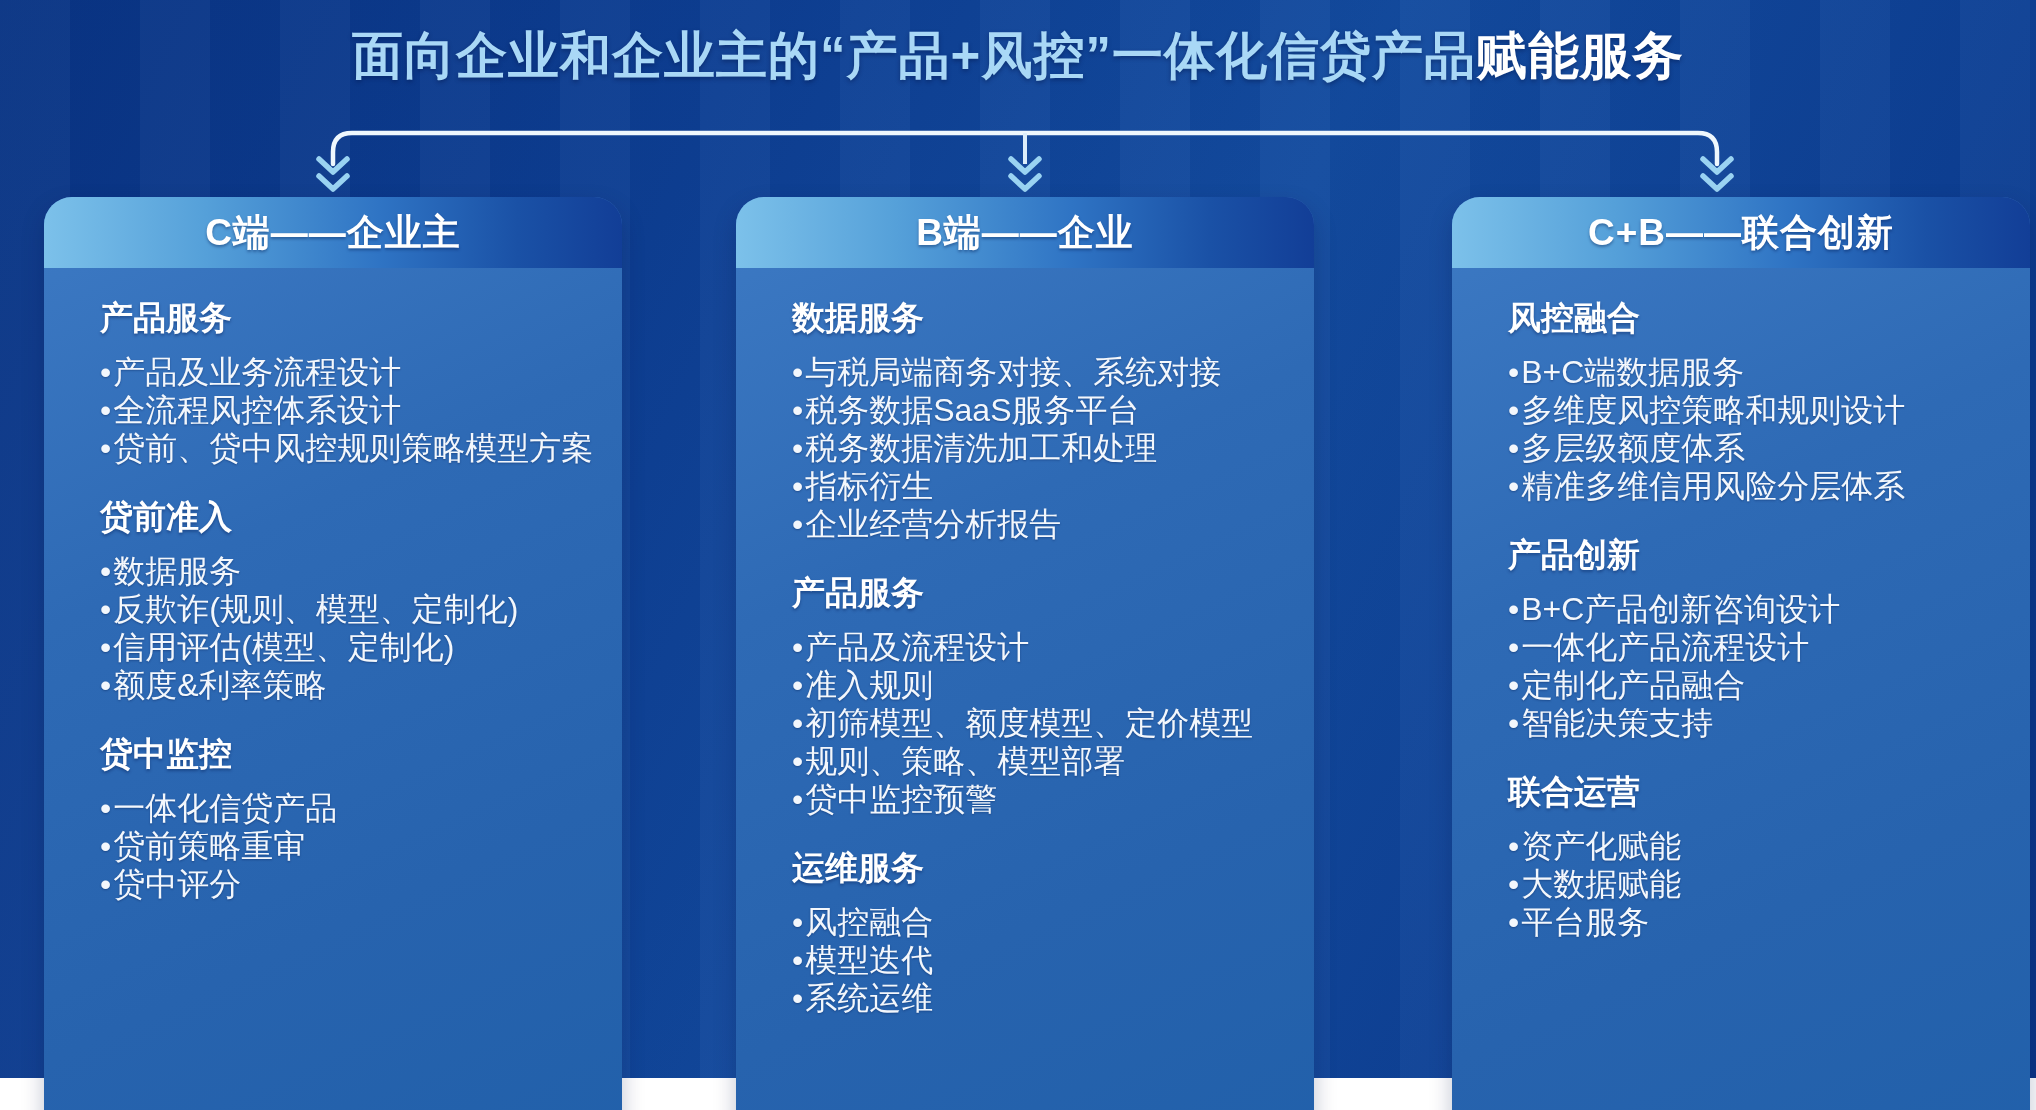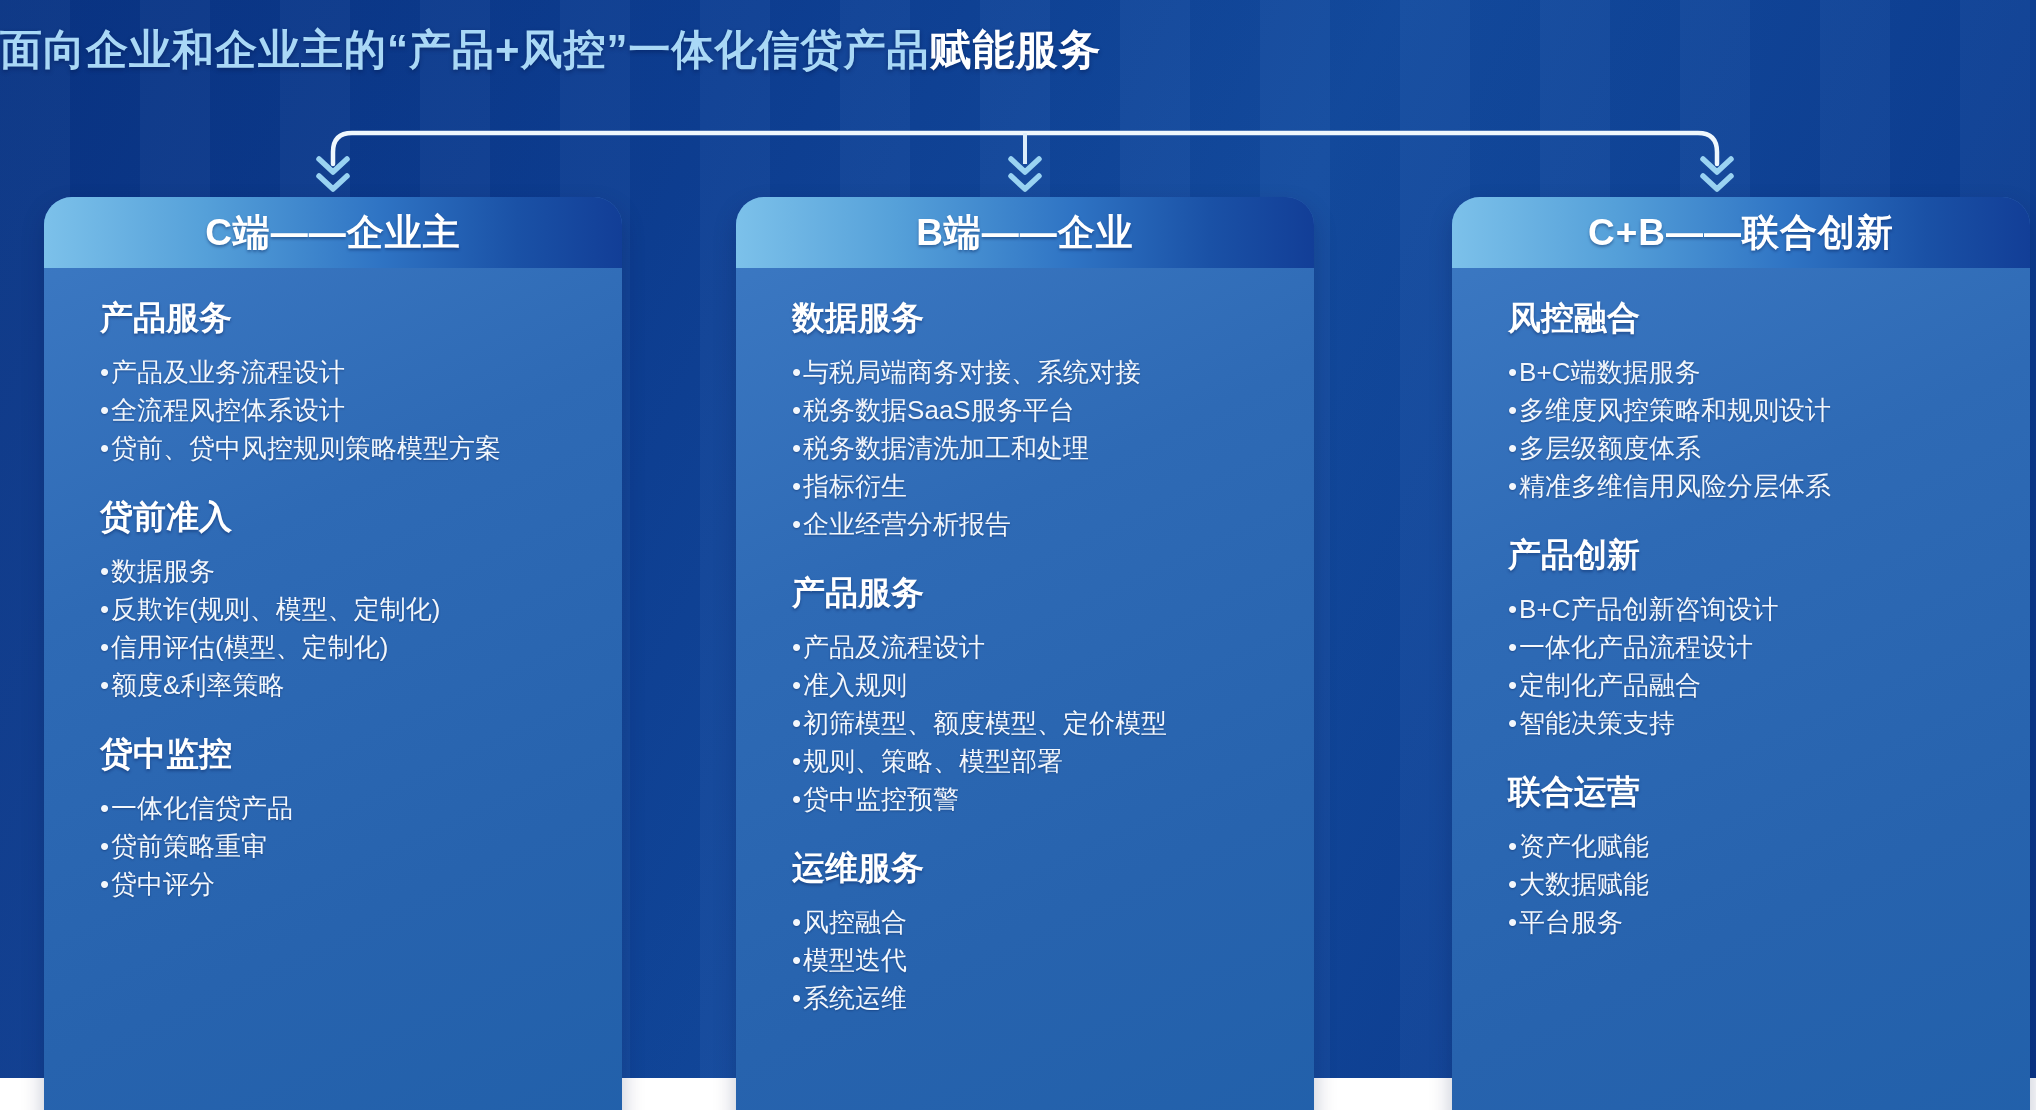--- a/index.html
+++ b/index.html
@@ -7,22 +7,22 @@
     position:relative;width:2036px;height:1110px;overflow:hidden;
     font-family:"Liberation Sans","DejaVu Sans",sans-serif;background:#ffffff;
   }
   .bg{
     position:absolute;left:0;top:0;width:2036px;height:1078px;
     background:
       repeating-linear-gradient(90deg, rgba(255,255,255,0.028) 0 70px, rgba(0,0,40,0.03) 70px 140px),
       linear-gradient(115deg,#093484 0%,#0d3f93 30%,#134b9f 55%,#0d4094 80%,#0a3789 100%);
   }
   .title{
-    position:absolute;left:0;top:22px;width:2036px;
-    font-size:42px;font-weight:bold;letter-spacing:1px;
+    position:absolute;left:0;top:22px;width:2036px;text-align:center;
+    font-size:51px;font-weight:bold;letter-spacing:1px;
     color:#a9d8f6;text-shadow:0 2px 4px rgba(0,20,70,0.45);white-space:nowrap;
   }
   .title .em{color:#ffffff;}
   .connector{position:absolute;left:0;top:0;}
   .card{
     position:absolute;top:197px;width:578px;height:966px;
     border-radius:28px;overflow:hidden;
     background:linear-gradient(155deg,#3d7ac4 0%,#2e6ab5 35%,#2763ae 70%,#2160aa 100%);
     box-shadow:0 10px 22px rgba(0,20,70,0.25);
   }
@@ -34,21 +34,21 @@
     text-shadow:0 2px 3px rgba(0,25,80,0.4);
   }
   .card-body{padding:28px 13px 0 56px;}
   .sec-heading{
     font-size:33px;font-weight:bold;color:#ffffff;
     margin:28px 0 12px 0;text-shadow:0 2px 3px rgba(0,25,80,0.4);
   }
   .sec-heading:first-child{margin-top:0;}
   .sec-items{list-style:none;margin:0;padding:0;}
   .sec-items li{
-    font-size:26px;line-height:38px;color:#f3f7fc;
+    font-size:32px;line-height:38px;color:#f3f7fc;
     text-shadow:0 1px 2px rgba(0,25,80,0.38);white-space:nowrap;
   }
   .sec-items li::before{content:"•";margin-right:2px;}
 </style>
 </head>
 <body>
 
 <div class="stage">
   <div class="bg"></div>
 

